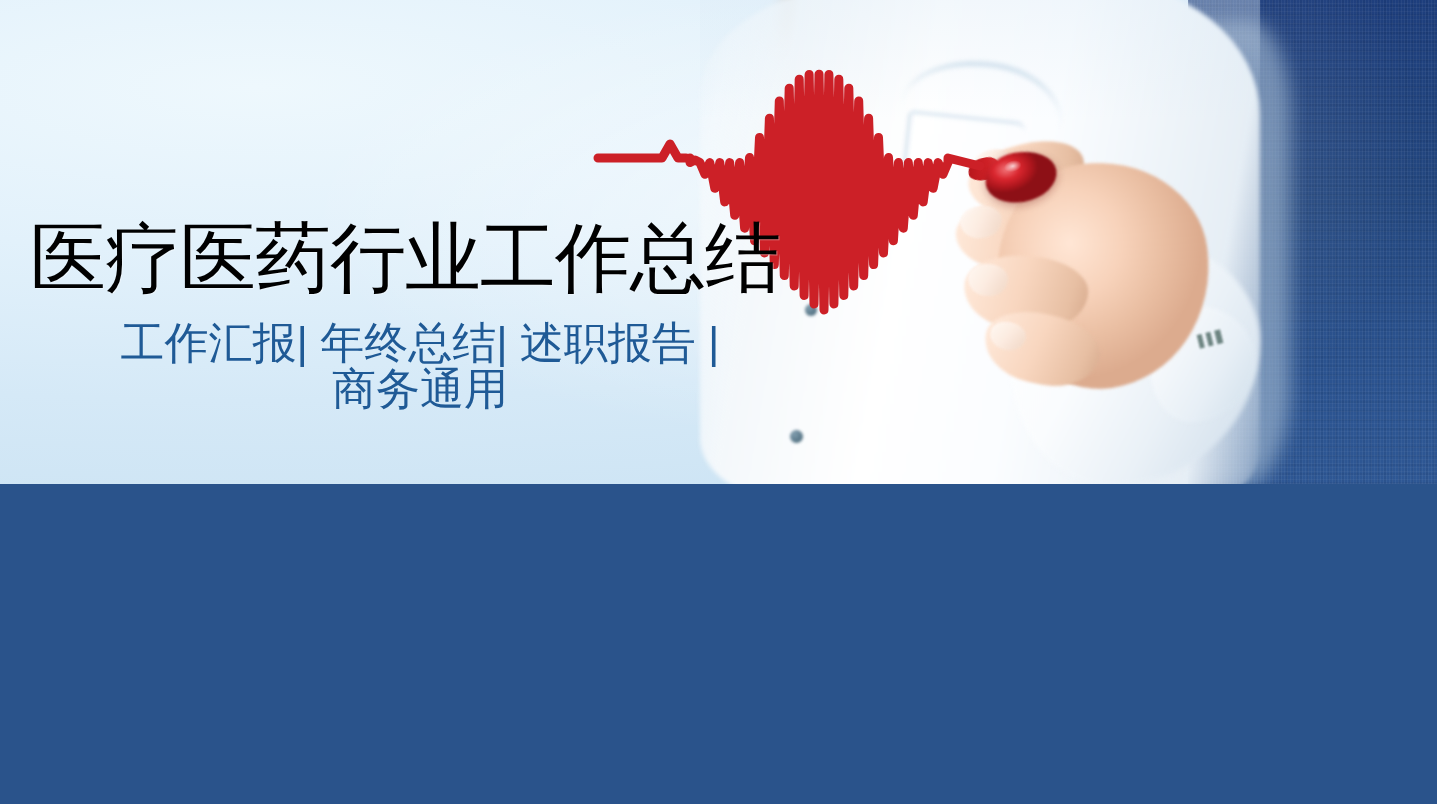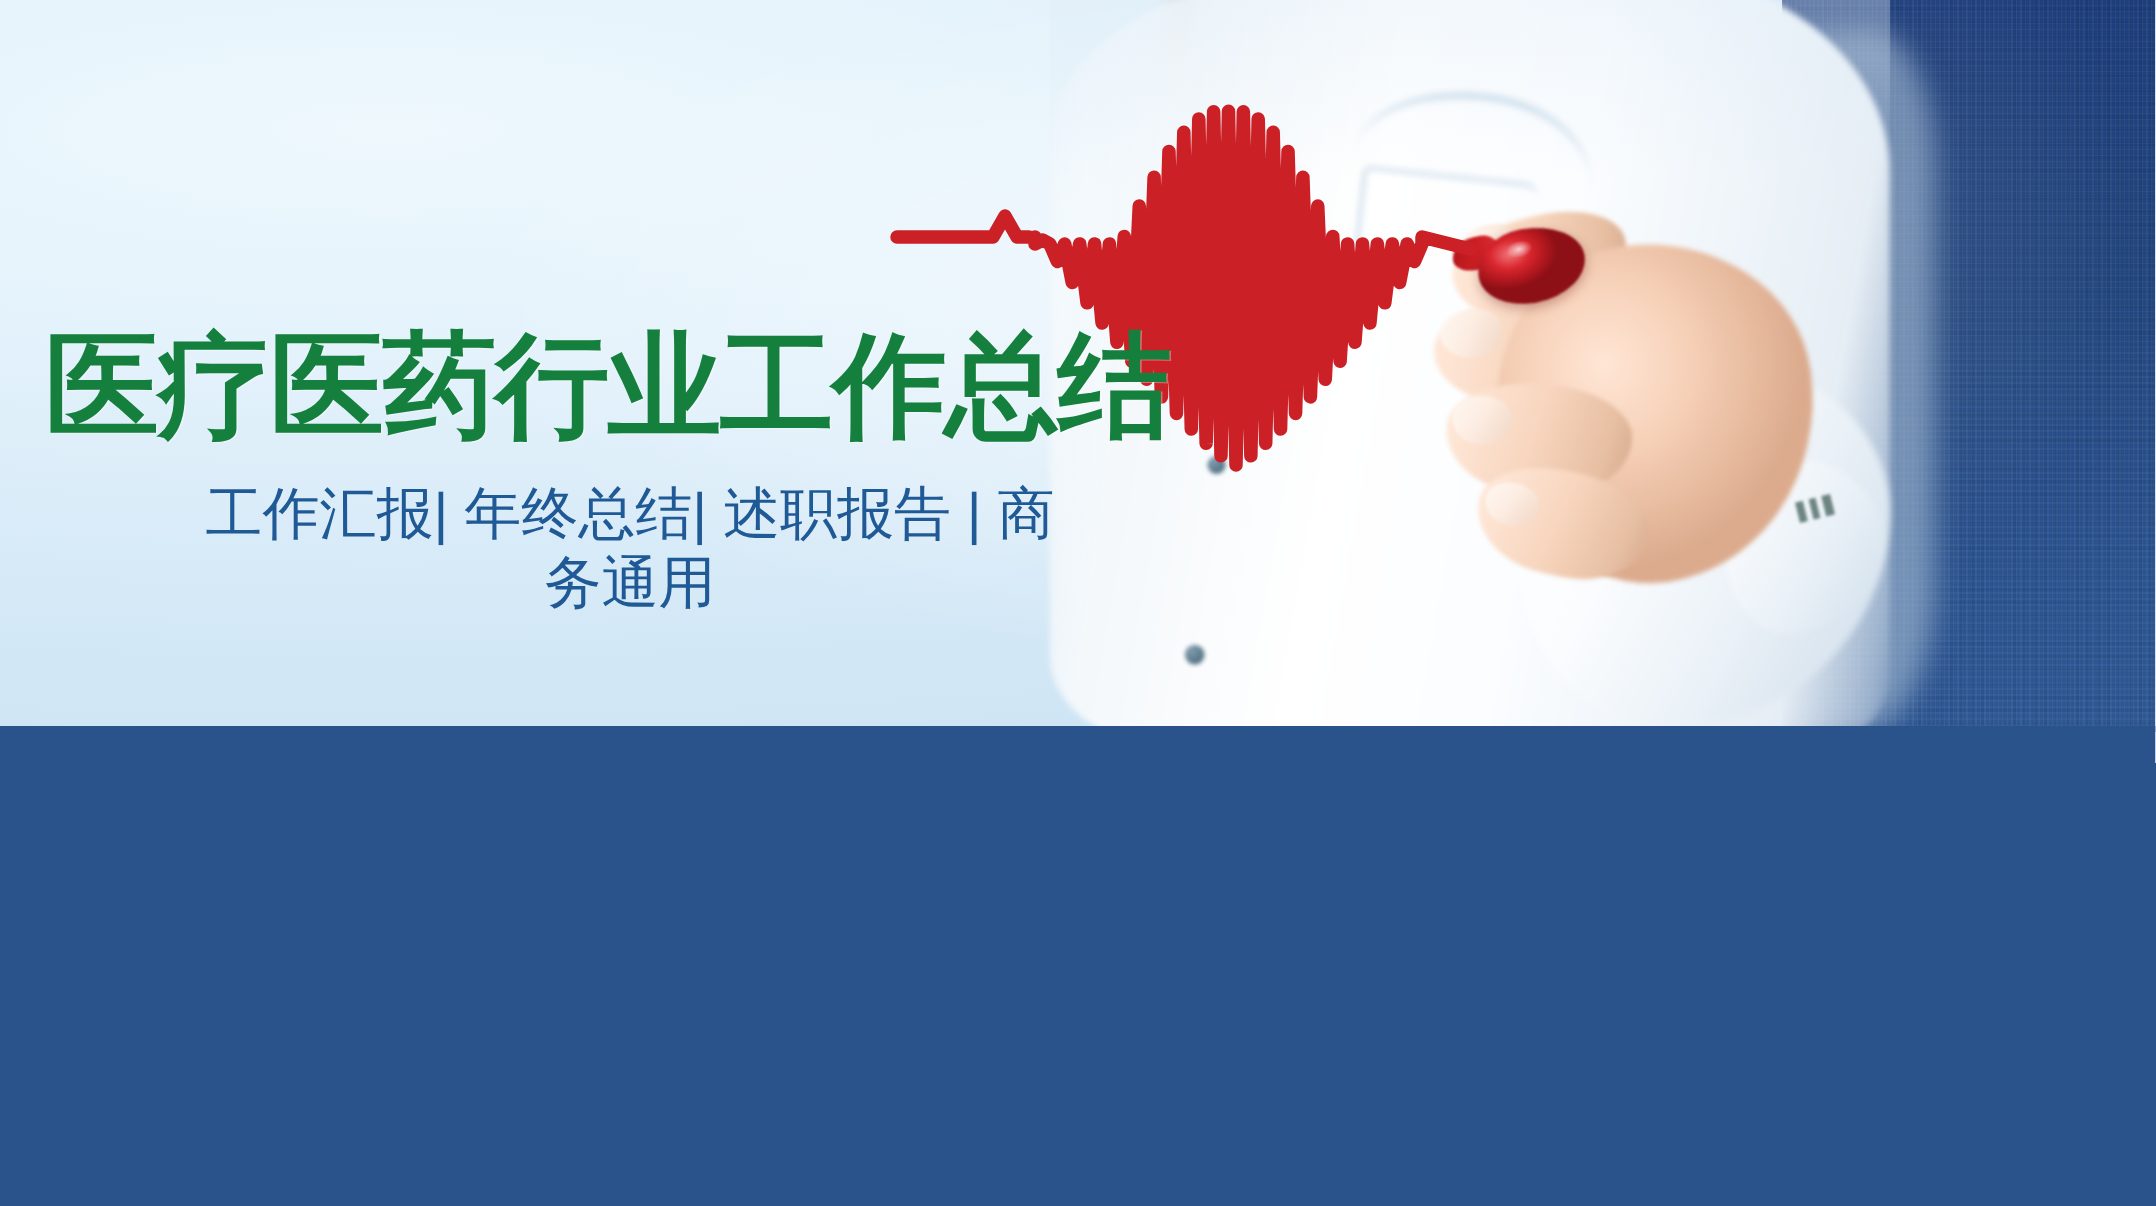--- a/index.html
+++ b/index.html
@@ -260,31 +260,31 @@
   .ecg { position:absolute; left:0; top:0; width:1437px; height:484px; }
   .ecg svg { position:absolute; left:0; top:0; }
 
   
   .title {
     position:absolute;
     left:30px; top:214px;
     width:740px;
     font-size:76px;
     line-height:88px;
-    font-weight:bold;
+    font-weight:normal;
     letter-spacing:-1px;
-    color:#15803d;
+    color:#000000;
     text-shadow:1px 1px 0 rgba(255,255,255,.35);
     white-space:nowrap;
   }
   .subtitle {
     position:absolute;
     left:120px; top:320px;
     width:600px;
-    font-size:38px;
+    font-size:44px;
     line-height:46px;
     font-weight:normal;
     color:#1f5a96;
     text-align:center;
   }
 
   
   .bottom-band {
     position:absolute;
     left:0; top:484px;

